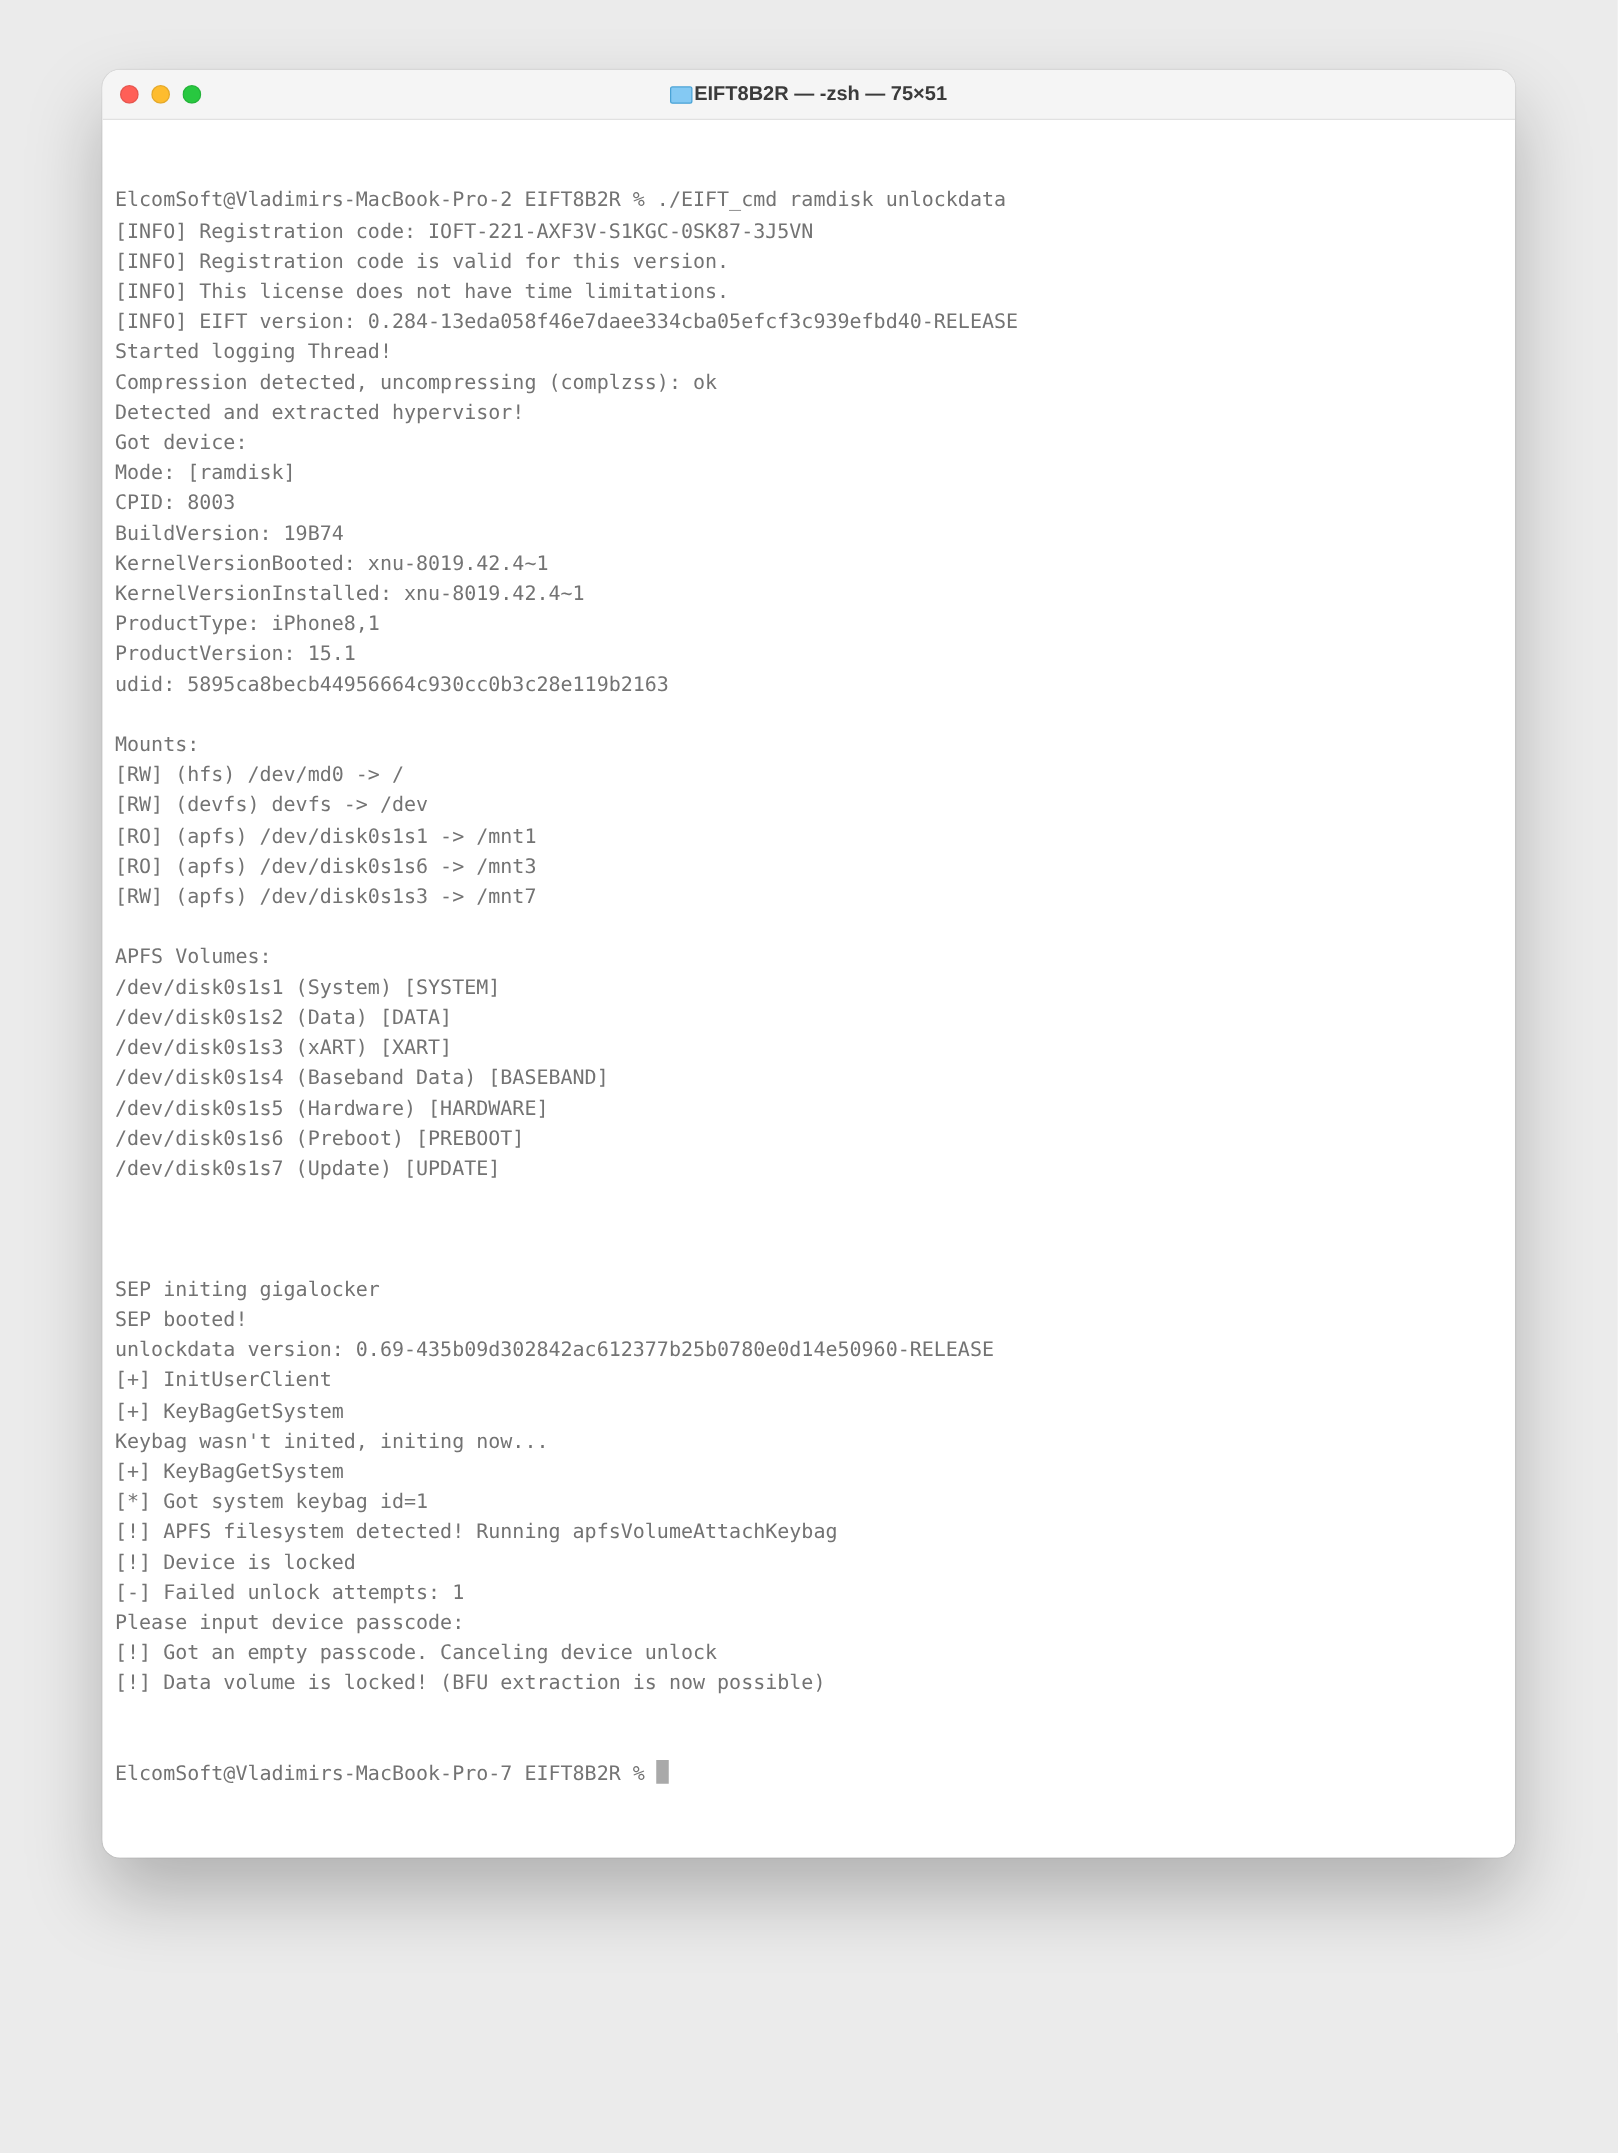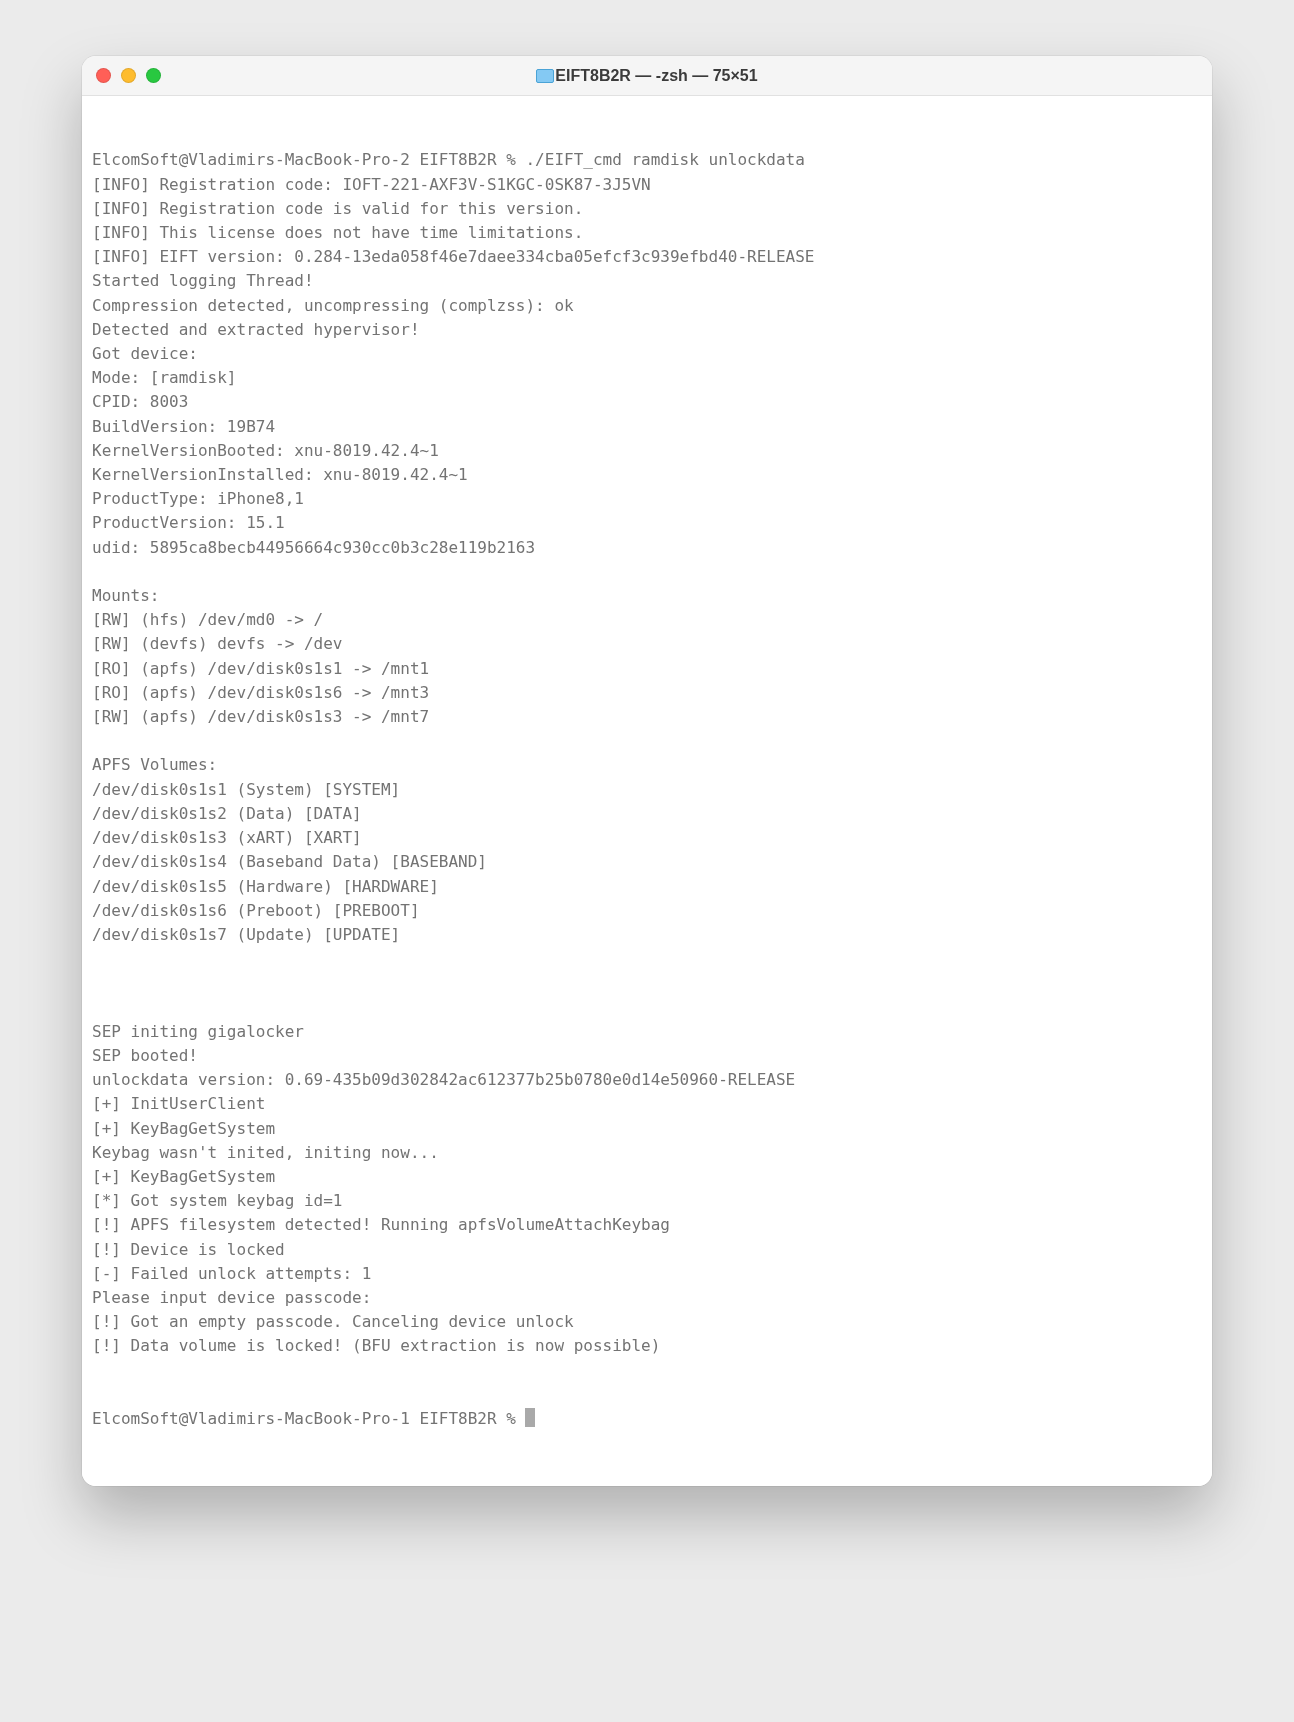--- a/index.html
+++ b/index.html
@@ -89,15 +89,15 @@
       <div class="tl tl-zoom"></div>
     </div>
     <div class="title-wrap">
       <span class="title-icon"></span>
       <span>EIFT8B2R — -zsh — 75×51</span>
     </div>
   </div>
 
   <div class="terminal-body">
     <div id="lines-container"><div class="line">ElcomSoft@Vladimirs-MacBook-Pro-2 EIFT8B2R % ./EIFT_cmd ramdisk unlockdata</div><div class="line">[INFO] Registration code: IOFT-221-AXF3V-S1KGC-0SK87-3J5VN</div><div class="line">[INFO] Registration code is valid for this version.</div><div class="line">[INFO] This license does not have time limitations.</div><div class="line">[INFO] EIFT version: 0.284-13eda058f46e7daee334cba05efcf3c939efbd40-RELEASE</div><div class="line">Started logging Thread!</div><div class="line">Compression detected, uncompressing (complzss): ok</div><div class="line">Detected and extracted hypervisor!</div><div class="line">Got device:</div><div class="line">Mode: [ramdisk]</div><div class="line">CPID: 8003</div><div class="line">BuildVersion: 19B74</div><div class="line">KernelVersionBooted: xnu-8019.42.4~1</div><div class="line">KernelVersionInstalled: xnu-8019.42.4~1</div><div class="line">ProductType: iPhone8,1</div><div class="line">ProductVersion: 15.1</div><div class="line">udid: 5895ca8becb44956664c930cc0b3c28e119b2163</div><div class="line">&nbsp;</div><div class="line">Mounts:</div><div class="line">[RW] (hfs) /dev/md0 -&gt; /</div><div class="line">[RW] (devfs) devfs -&gt; /dev</div><div class="line">[RO] (apfs) /dev/disk0s1s1 -&gt; /mnt1</div><div class="line">[RO] (apfs) /dev/disk0s1s6 -&gt; /mnt3</div><div class="line">[RW] (apfs) /dev/disk0s1s3 -&gt; /mnt7</div><div class="line">&nbsp;</div><div class="line">APFS Volumes:</div><div class="line">/dev/disk0s1s1 (System) [SYSTEM]</div><div class="line">/dev/disk0s1s2 (Data) [DATA]</div><div class="line">/dev/disk0s1s3 (xART) [XART]</div><div class="line">/dev/disk0s1s4 (Baseband Data) [BASEBAND]</div><div class="line">/dev/disk0s1s5 (Hardware) [HARDWARE]</div><div class="line">/dev/disk0s1s6 (Preboot) [PREBOOT]</div><div class="line">/dev/disk0s1s7 (Update) [UPDATE]</div><div class="line">&nbsp;</div><div class="line">&nbsp;</div><div class="line">&nbsp;</div><div class="line">SEP initing gigalocker</div><div class="line">SEP booted!</div><div class="line">unlockdata version: 0.69-435b09d302842ac612377b25b0780e0d14e50960-RELEASE</div><div class="line">[+] InitUserClient</div><div class="line">[+] KeyBagGetSystem</div><div class="line">Keybag wasn't inited, initing now...</div><div class="line">[+] KeyBagGetSystem</div><div class="line">[*] Got system keybag id=1</div><div class="line">[!] APFS filesystem detected! Running apfsVolumeAttachKeybag</div><div class="line">[!] Device is locked</div><div class="line">[-] Failed unlock attempts: 1</div><div class="line">Please input device passcode:</div><div class="line">[!] Got an empty passcode. Canceling device unlock</div><div class="line">[!] Data volume is locked! (BFU extraction is now possible)</div></div>
-    <div class="line"><span>ElcomSoft@Vladimirs-MacBook-Pro-1 EIFT8B2R % </span><span class="cursor"></span></div>
+    <div class="line"><span>ElcomSoft@Vladimirs-MacBook-Pro-7 EIFT8B2R % </span><span class="cursor"></span></div>
   </div>
 </div>
 
 </body></html>

